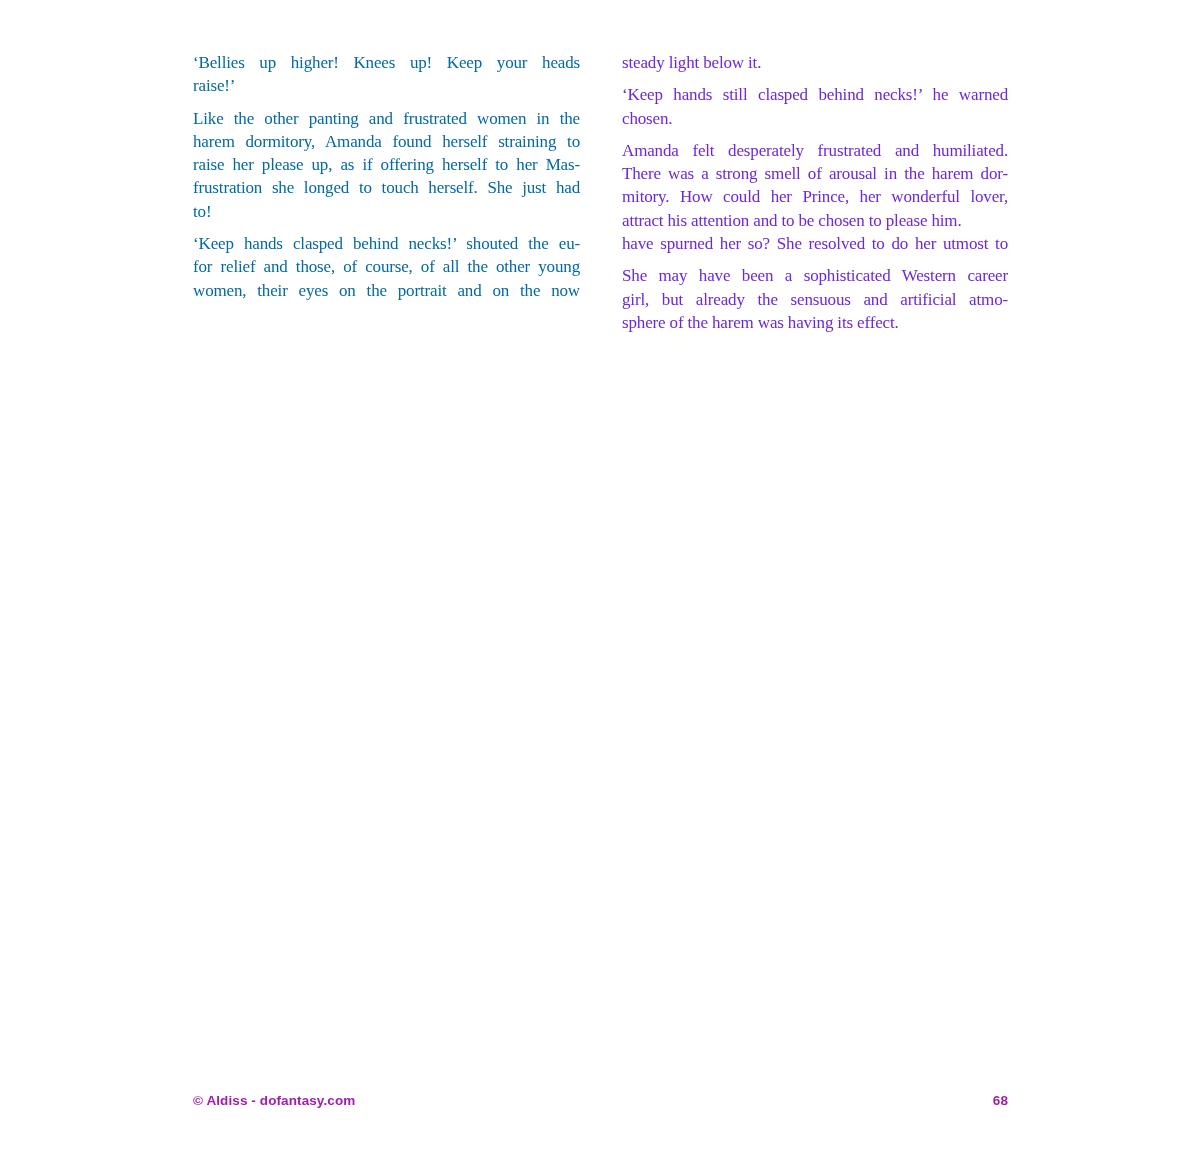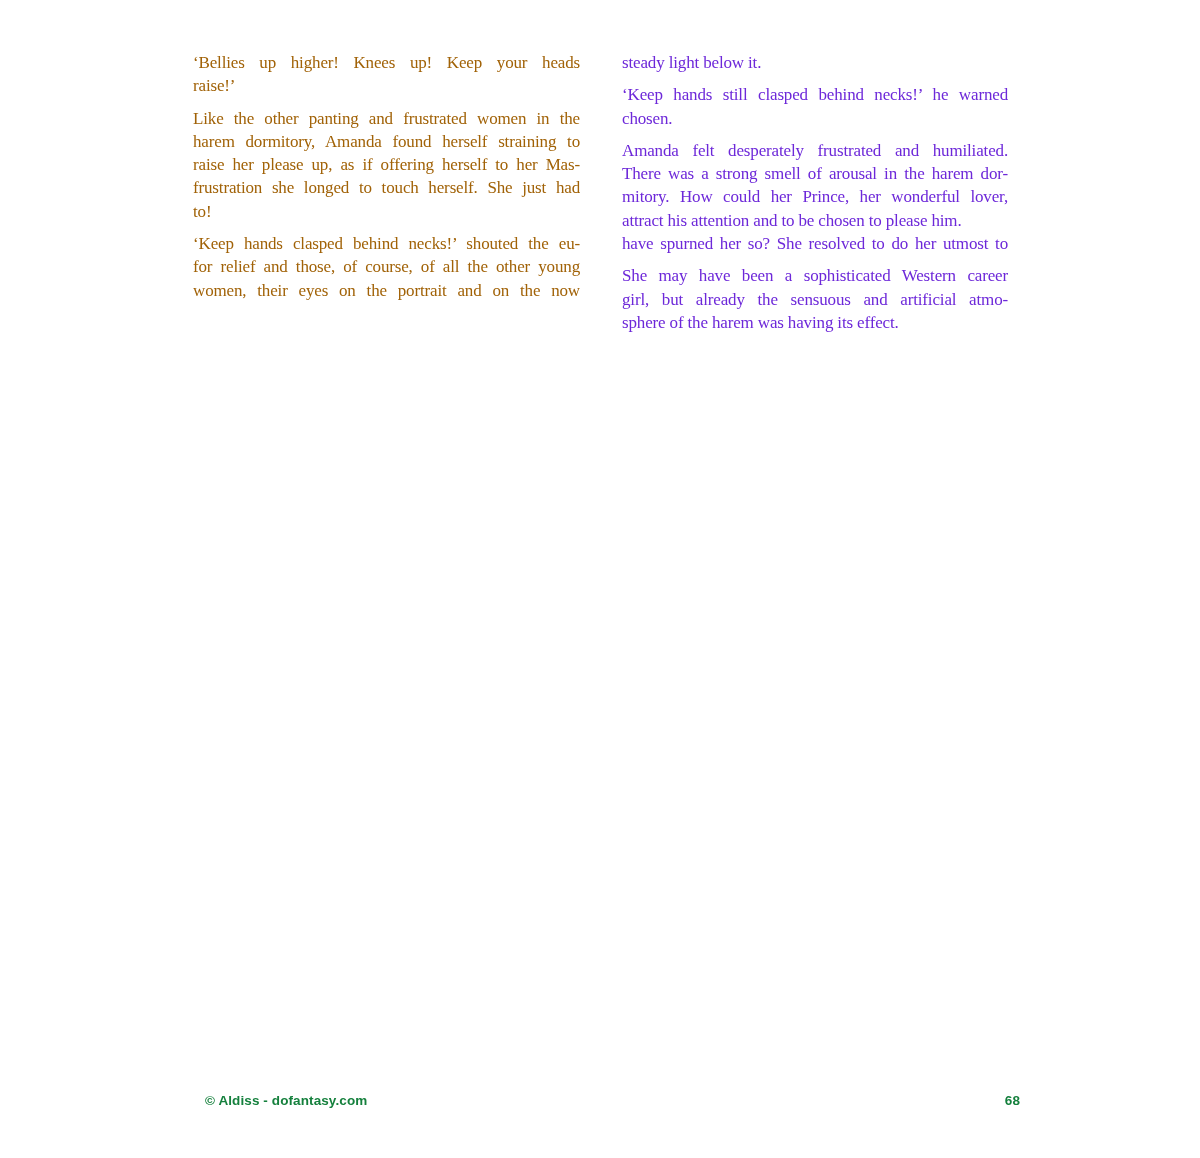--- a/index.html
+++ b/index.html
@@ -48,21 +48,21 @@
     font-weight: 700;
     font-size: 13.5px;
     letter-spacing: 0.1px;
   }
 </style>
 </head>
 <body>
 
 <div id="page" style="background: rgb(255, 255, 255);">
 
-  <div id="col-left" class="column" style="color: #a16207;">
+  <div id="col-left" class="column" style="color: #0369a1;">
       <div class="paragraph">
         <div class="line">‘Bellies up higher! Knees up! Keep your heads</div>
         <div class="line last">raise!’</div>
       </div>
       <div class="paragraph">
         <div class="line">Like the other panting and frustrated women in the</div>
         <div class="line">harem dormitory, Amanda found herself straining to</div>
         <div class="line">raise her please up, as if offering herself to her Mas-</div>
         <div class="line">frustration she longed to touch herself. She just had</div>
         <div class="line last">to!</div>
@@ -89,18 +89,18 @@
         <div class="line last">attract his attention and to be chosen to please him.</div>
         <div class="line">have spurned her so? She resolved to do her utmost to</div>
       </div>
       <div class="paragraph">
         <div class="line">She may have been a sophisticated Western career</div>
         <div class="line">girl, but already the sensuous and artificial atmo-</div>
         <div class="line last">sphere of the harem was having its effect.</div>
       </div>
     </div>
 
-  <div class="footer" style="color: #15803d; margin-left: 12px;">
+  <div class="footer" style="color: #a21caf;">
     <span>© Aldiss - dofantasy.com</span>
     <span>68</span>
   </div>
 
 </div>
 
 </body></html>

